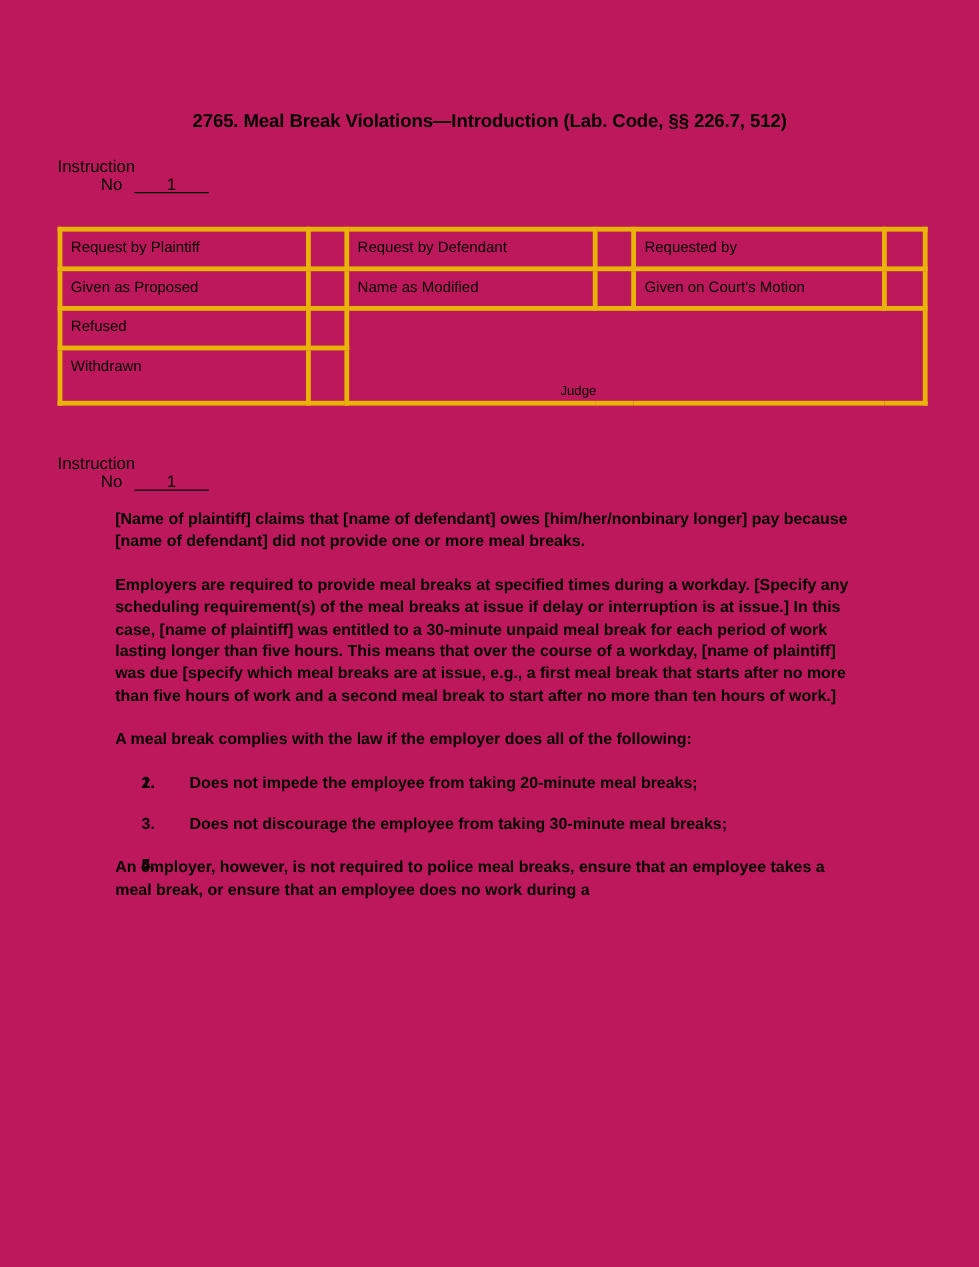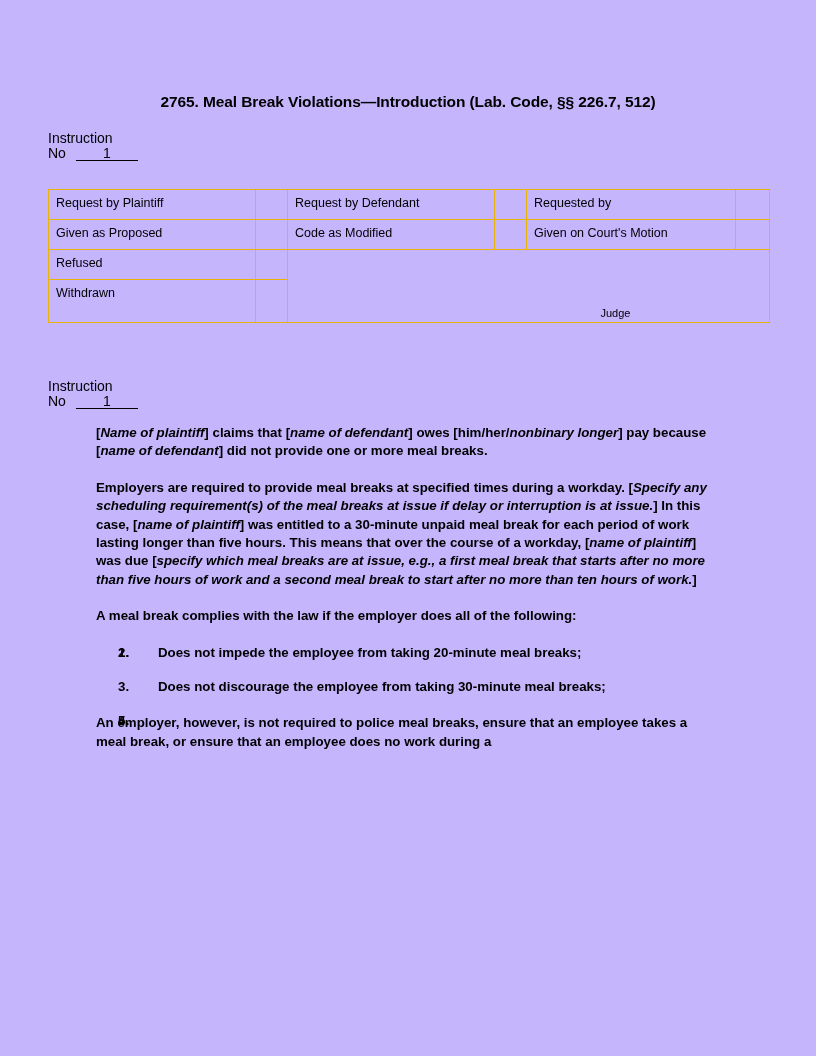--- a/index.html
+++ b/index.html
@@ -8,21 +8,21 @@
     background: #ffffff;
   }
   body {
     font-family: "Liberation Sans", sans-serif;
     color: #000000;
   }
   .page {
     position: relative;
     width: 816px;
     height: 1056px;
-    background: #c4b5fd;
+    background: #be185d;
     overflow: hidden;
     box-sizing: border-box;
   }
 
   
   .doc-title {
     position: absolute;
     left: 48px;
     top: 93px;
     width: 720px;
@@ -37,20 +37,21 @@
     position: absolute;
     left: 48px;
     font-size: 14px;
     line-height: 15px;
     font-weight: normal;
   }
   .instr-block .instr-word { display: block; }
   .instr-row {
     display: flex;
     align-items: center;
+    margin-left: 36px;
   }
   .instr-no-label { margin-right: 10px; }
   .instr-no-value {
     display: inline-block;
     min-width: 62px;
     text-align: center;
     border-bottom: 1px solid #000;
     line-height: 14px;
     padding-bottom: 0px;
   }
@@ -61,39 +62,39 @@
   .sig-table {
     position: absolute;
     left: 48px;
     top: 189px;
     width: 721px;
     border-collapse: collapse;
     table-layout: fixed;
     font-size: 12.5px;
   }
   .sig-table td {
-    border: 1px solid #eab308;
+    border: 4px solid #eab308;
     padding: 6px 7px 6px 7px;
     vertical-align: top;
     height: 17px;
     font-weight: normal;
   }
   .c-label { }
   .c-box { }
   .judge-cell {
     position: relative;
     vertical-align: bottom;
     padding: 0;
   }
   .judge-inner {
     position: absolute;
     right: 4px;
     bottom: 2px;
     width: 298px;
-    text-align: center;
+    text-align: left;
   }
   .judge-rule {
     border-bottom: 1px solid #000;
     height: 1px;
     width: 100%;
   }
   .judge-caption {
     font-size: 11px;
     padding-top: 1px;
     padding-right: 1px;
@@ -107,21 +108,21 @@
     width: 624px;
   }
   .para {
     font-size: 13.3px;
     font-weight: bold;
     line-height: 18.4px;
     margin: 0 0 18px 0;
     text-align: left;
   }
   .para:last-child { margin-bottom: 0; }
-  .ital { font-style: italic; }
+  .ital { }
 
   .num-list {
     list-style: none;
     margin: 0 0 18px 0;
     padding: 0;
   }
   .num-item {
     position: relative;
     padding-left: 62px;
     font-size: 13.3px;
@@ -166,21 +167,21 @@
         <td class="c-label">Request by Plaintiff</td>
         <td class="c-box"></td>
         <td class="c-label">Request by Defendant</td>
         <td class="c-box"></td>
         <td class="c-label">Requested by</td>
         <td class="c-box"></td>
       </tr>
       <tr>
         <td class="c-label">Given as Proposed</td>
         <td class="c-box"></td>
-        <td class="c-label">Code as Modified</td>
+        <td class="c-label">Name as Modified</td>
         <td class="c-box"></td>
         <td class="c-label">Given on Court's Motion</td>
         <td class="c-box"></td>
       </tr>
       <tr>
         <td class="c-label">Refused</td>
         <td class="c-box"></td>
         <td class="judge-cell" colspan="4" rowspan="2">
           <span class="judge-inner">
             <span class="judge-rule"></span>

